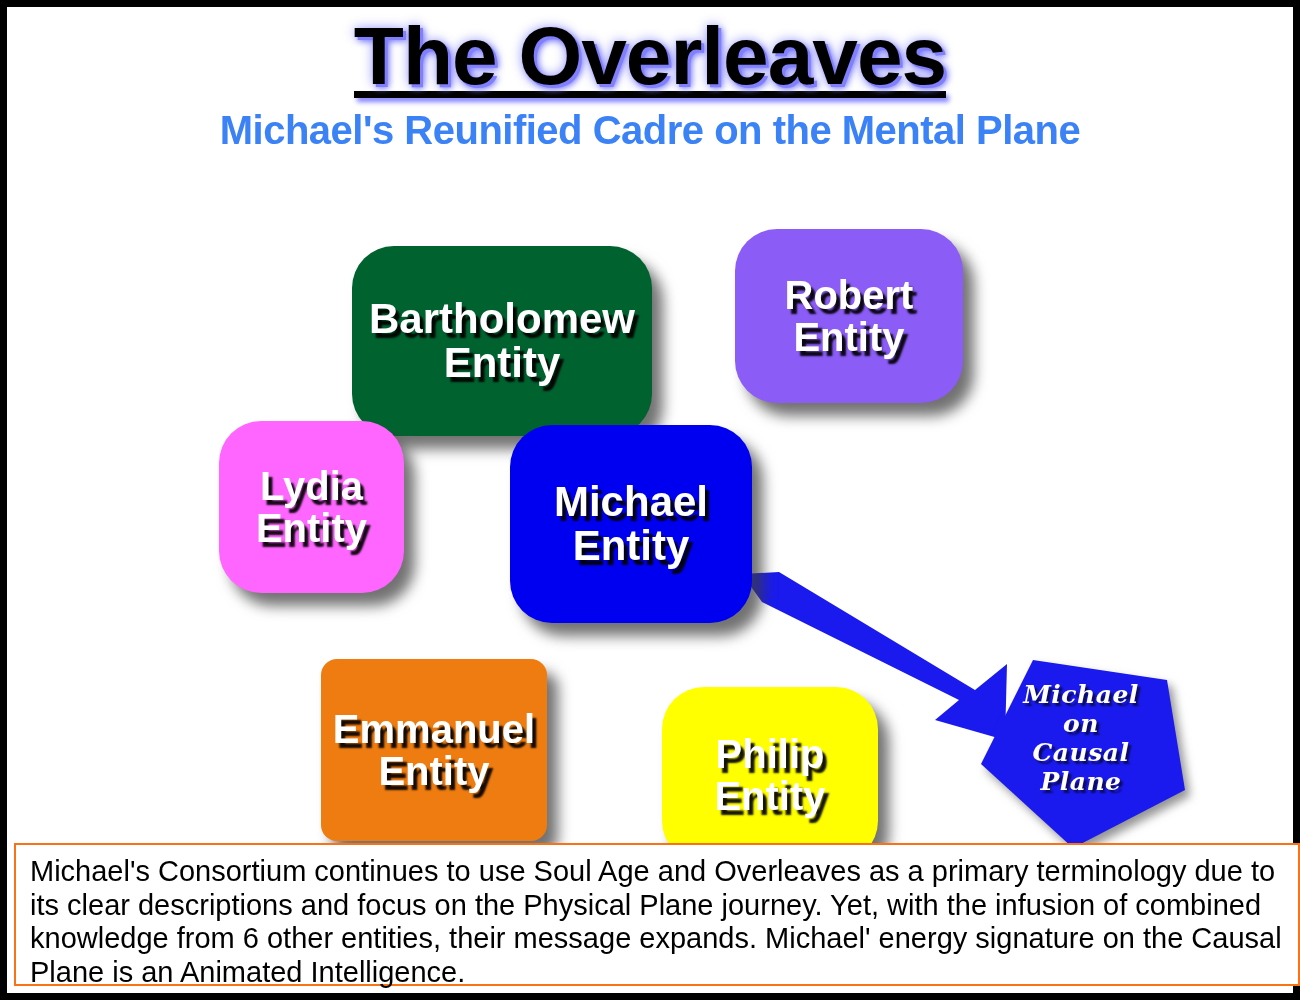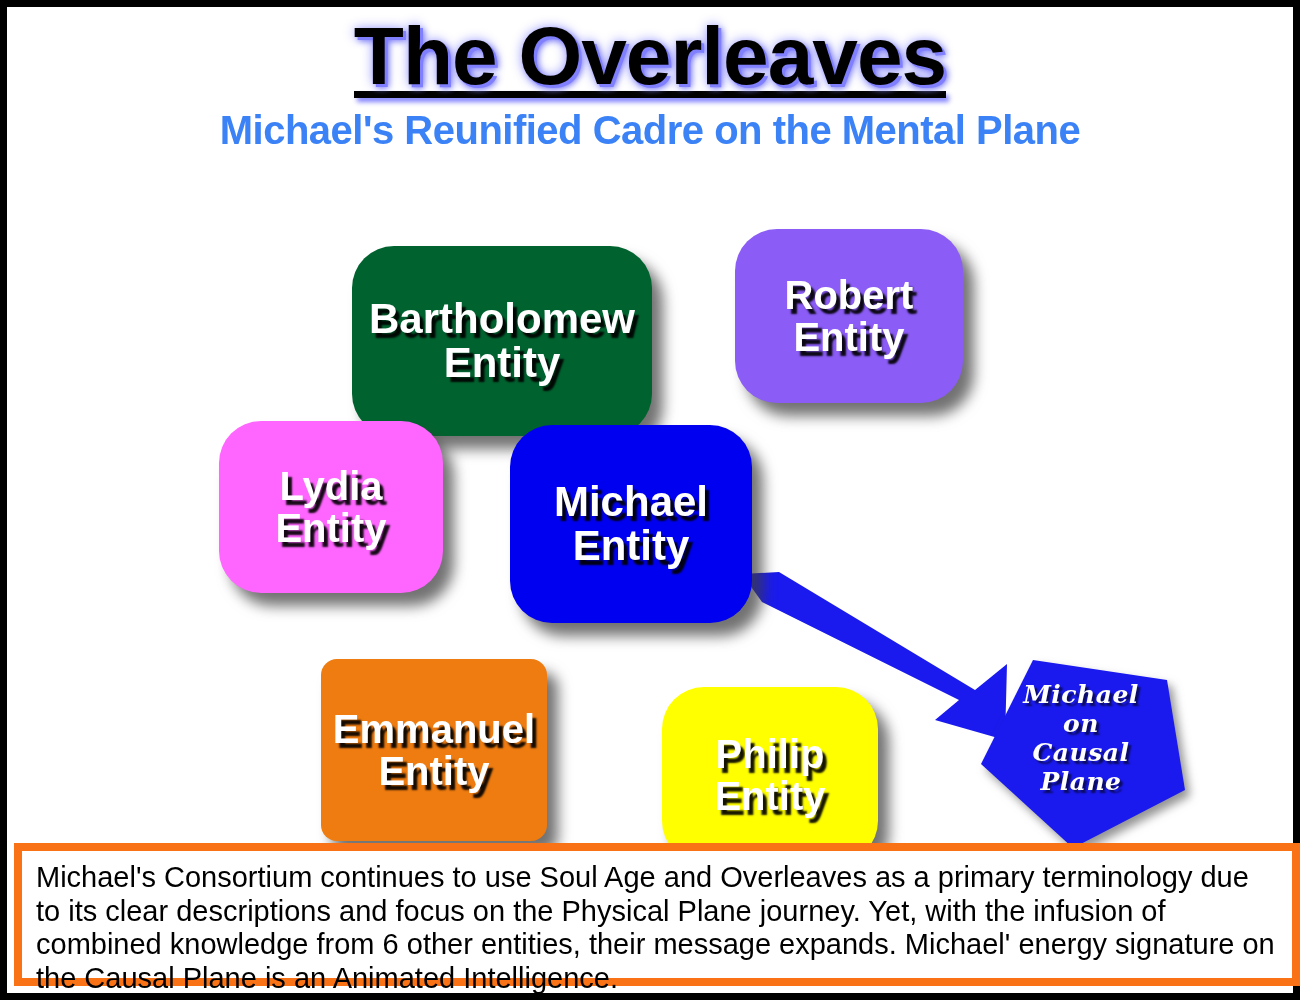--- a/index.html
+++ b/index.html
@@ -94,21 +94,21 @@
     text-shadow: 4px 5px 2px rgba(0,0,0,0.92);
     padding: 0 10px;
     white-space: pre-line;
   }
 
   #node-bartholomew { left: 345px; top: 208px; width: 300px; height: 190px; background: #00632f; margin-top: 31px; }
   #node-bartholomew .lbl { font-size: 42px; }
 
   #node-robert      { left: 728px; top: 222px; width: 228px; height: 174px; background: #8b5cf6; }
 
-  #node-lydia       { left: 212px; top: 414px; width: 224px; height: 172px; background: #ff66ff; }
+  #node-lydia       { left: 212px; top: 414px; width: 185px; height: 172px; background: #ff66ff; }
 
   #node-michael     { left: 503px; top: 418px; width: 242px; height: 198px; background: #0000f0;
                       border-radius: 42px 42px 42px 42px; }
   #node-michael .lbl { font-size: 42px; }
 
   #node-dequelle    { left: 833px; top: 463px; width: 312px; height: 154px; background: #990066; }
   #node-dequelle .lbl { font-size: 41px; }
 
   #node-emmanuel    { left: 314px; top: 652px; width: 226px; height: 182px; background: #ef7c10; border-radius: 16px; }
 
@@ -159,21 +159,21 @@
   }
 
   
   #caption-box {
     position: absolute;
     left: 7px;
     bottom: 7px;
     width: 1286px;
     height: 143px;
     box-sizing: border-box;
-    border: 8px solid #f97316;
+    border: 2px solid #f97316;
     background: #ffffff;
     padding: 10px 14px 6px 14px;
   }
   #caption-text {
     margin: 0;
     font-family: "Liberation Sans", sans-serif;
     font-size: 29px;
     line-height: 1.16;
     color: #000000;
   }

